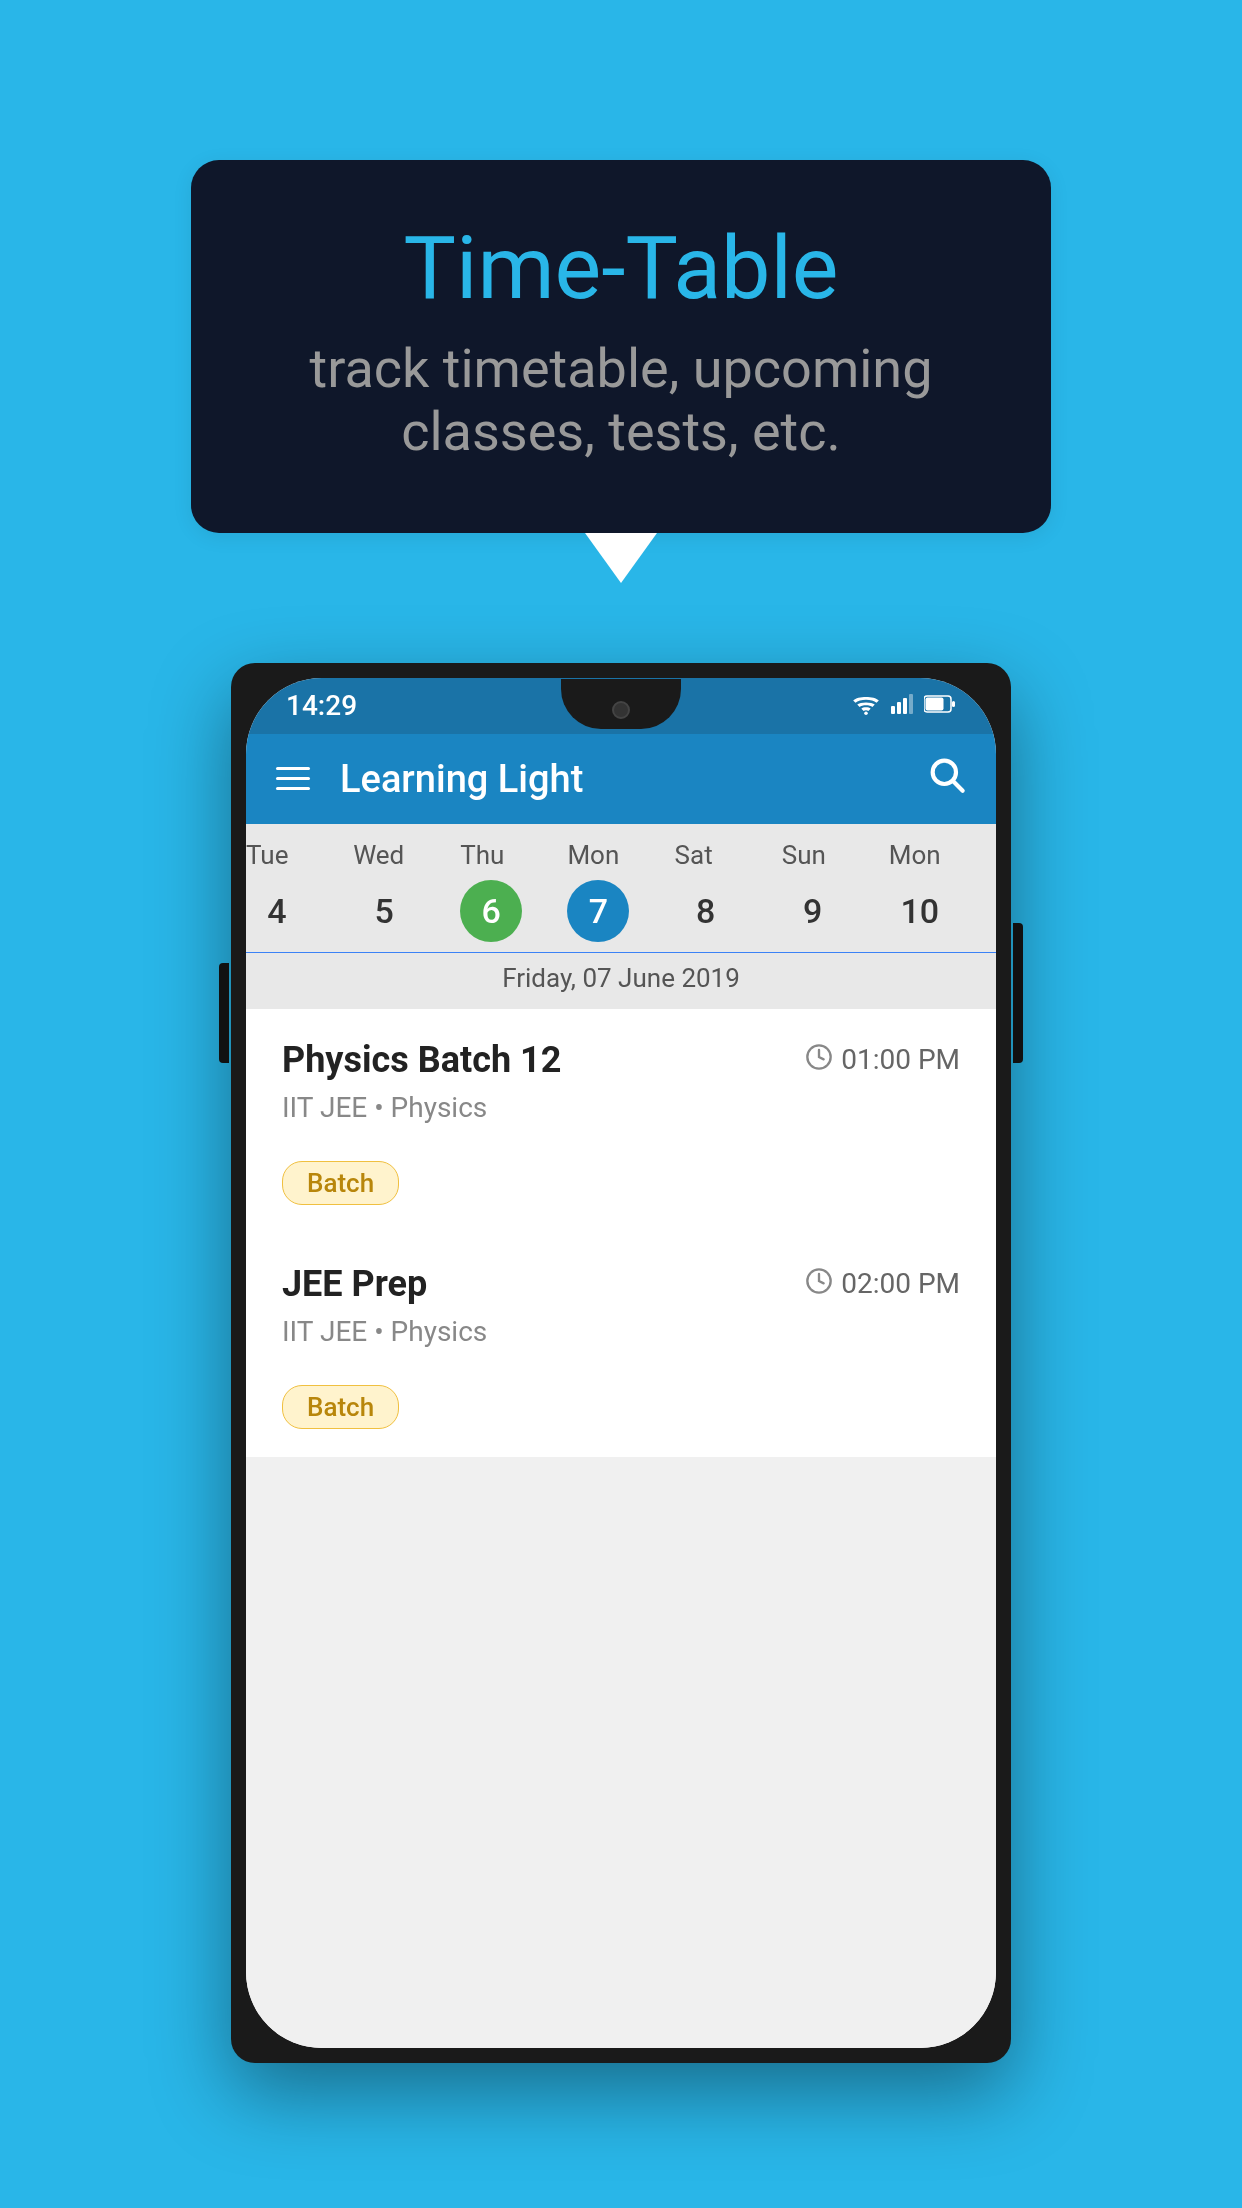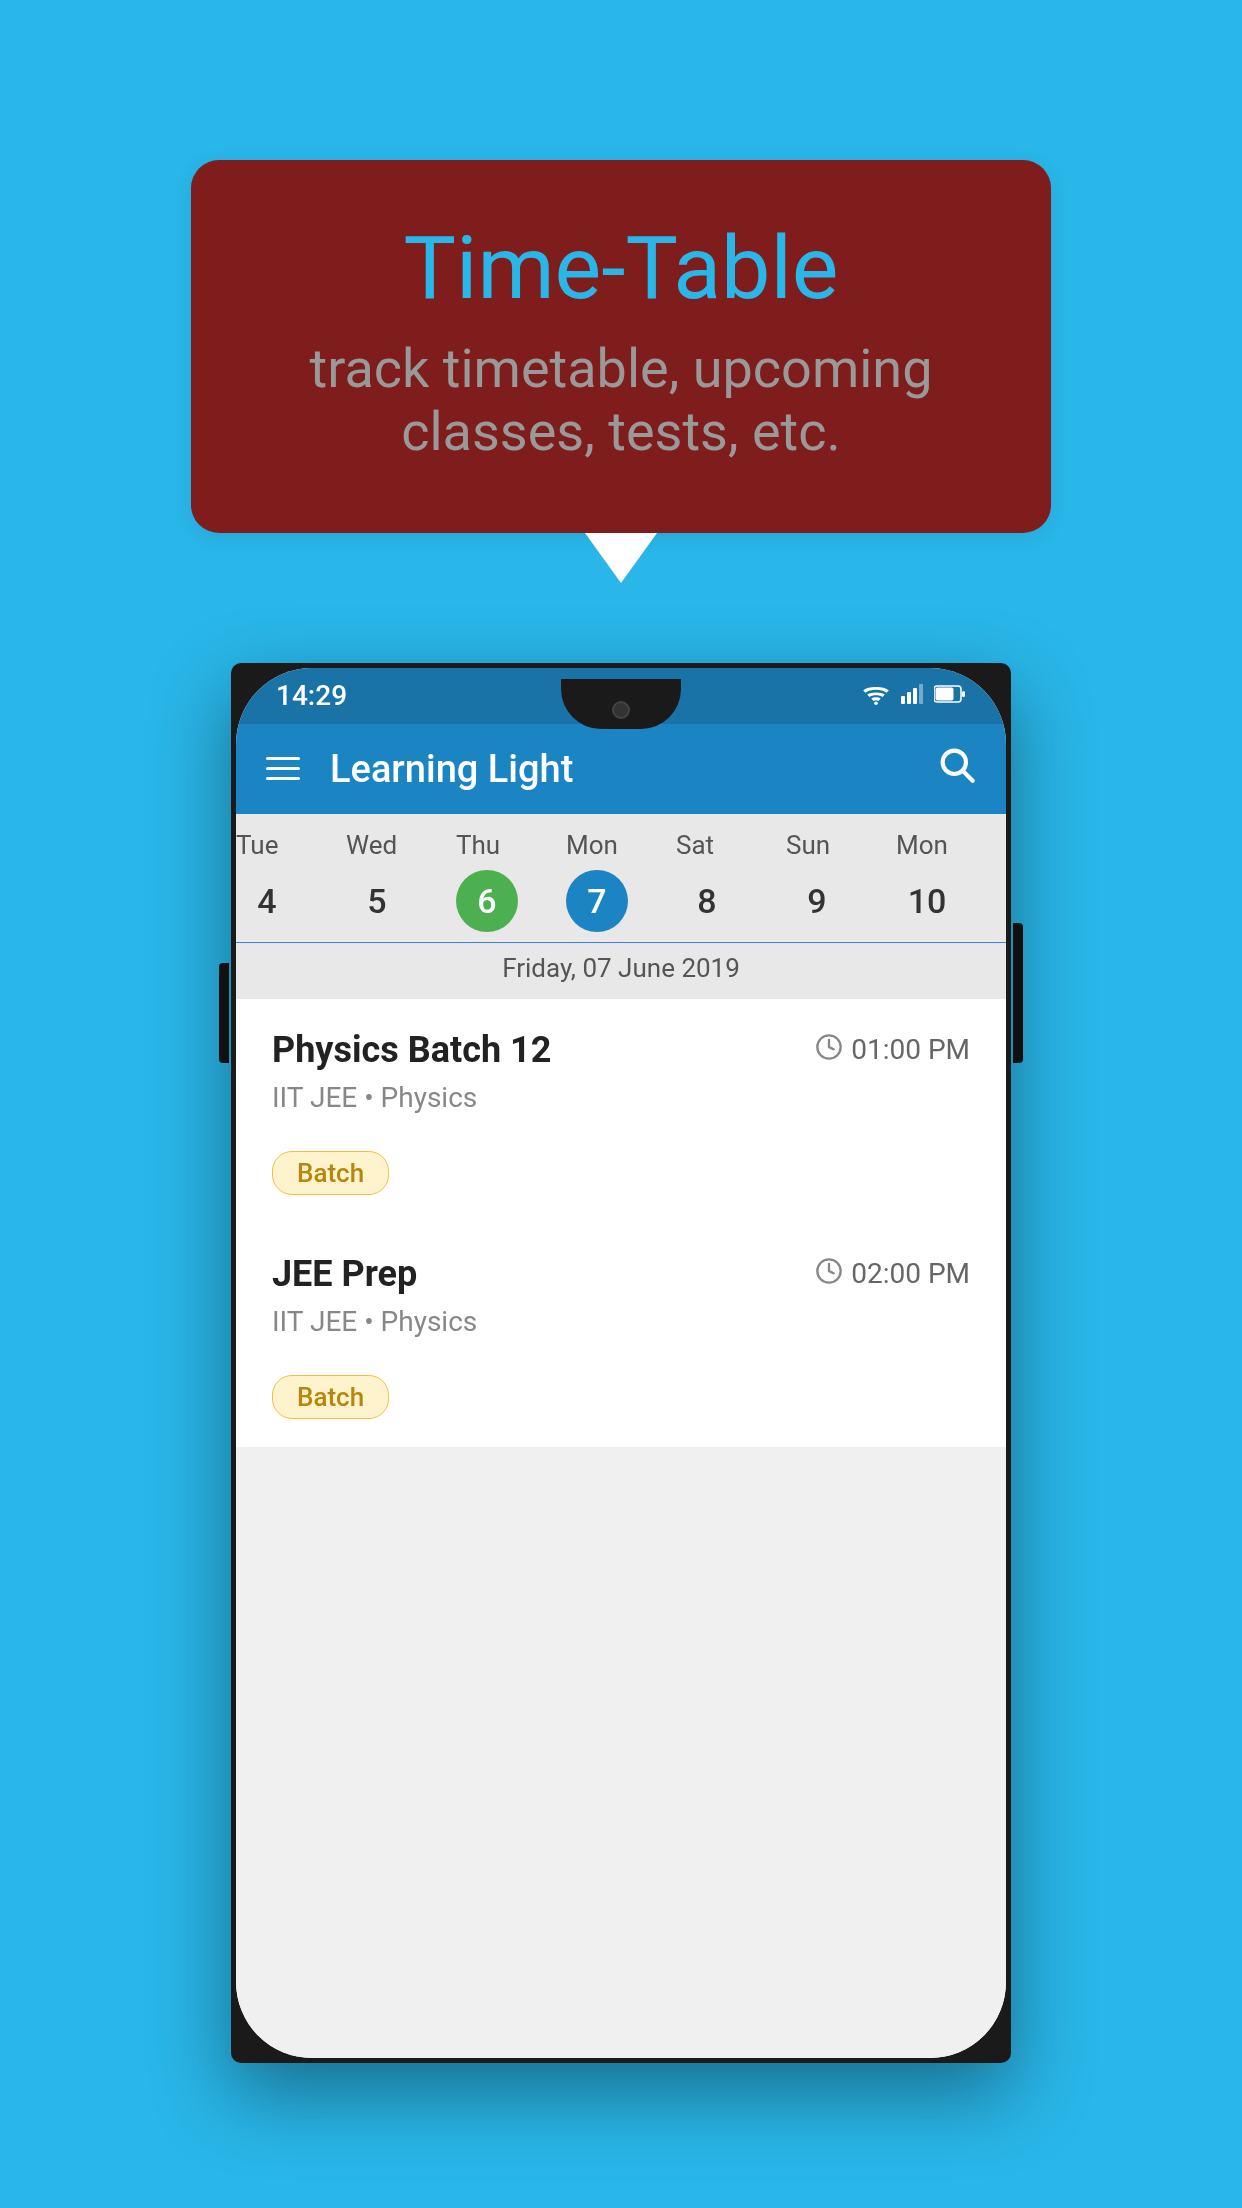--- a/index.html
+++ b/index.html
@@ -18,21 +18,21 @@
     
     .speech-bubble-container {
       margin-top: 160px;
       display: flex;
       flex-direction: column;
       align-items: center;
       width: 860px;
     }
 
     .speech-bubble {
-      background: #7f1d1d;
+      background: #0f172a;
       border-radius: 28px;
       padding: 60px 80px 70px 80px;
       text-align: center;
       width: 100%;
       box-shadow: 0 4px 20px rgba(0,0,0,0.08);
     }
 
     .speech-bubble-title {
       font-size: 88px;
       font-weight: 400;
@@ -61,22 +61,22 @@
       margin-top: 80px;
       position: relative;
       width: 780px;
       height: 1400px;
     }
 
     .phone-outer {
       width: 780px;
       height: 1400px;
       background: #1a1a1a;
-      border-radius: 10px;
-      padding: 5px;
+      border-radius: 24px;
+      padding: 15px;
       box-shadow: 0 30px 80px rgba(0,0,0,0.4);
       position: relative;
     }
 
     
     .phone-outer::before {
       content: '';
       position: absolute;
       left: -12px;
       top: 300px;

